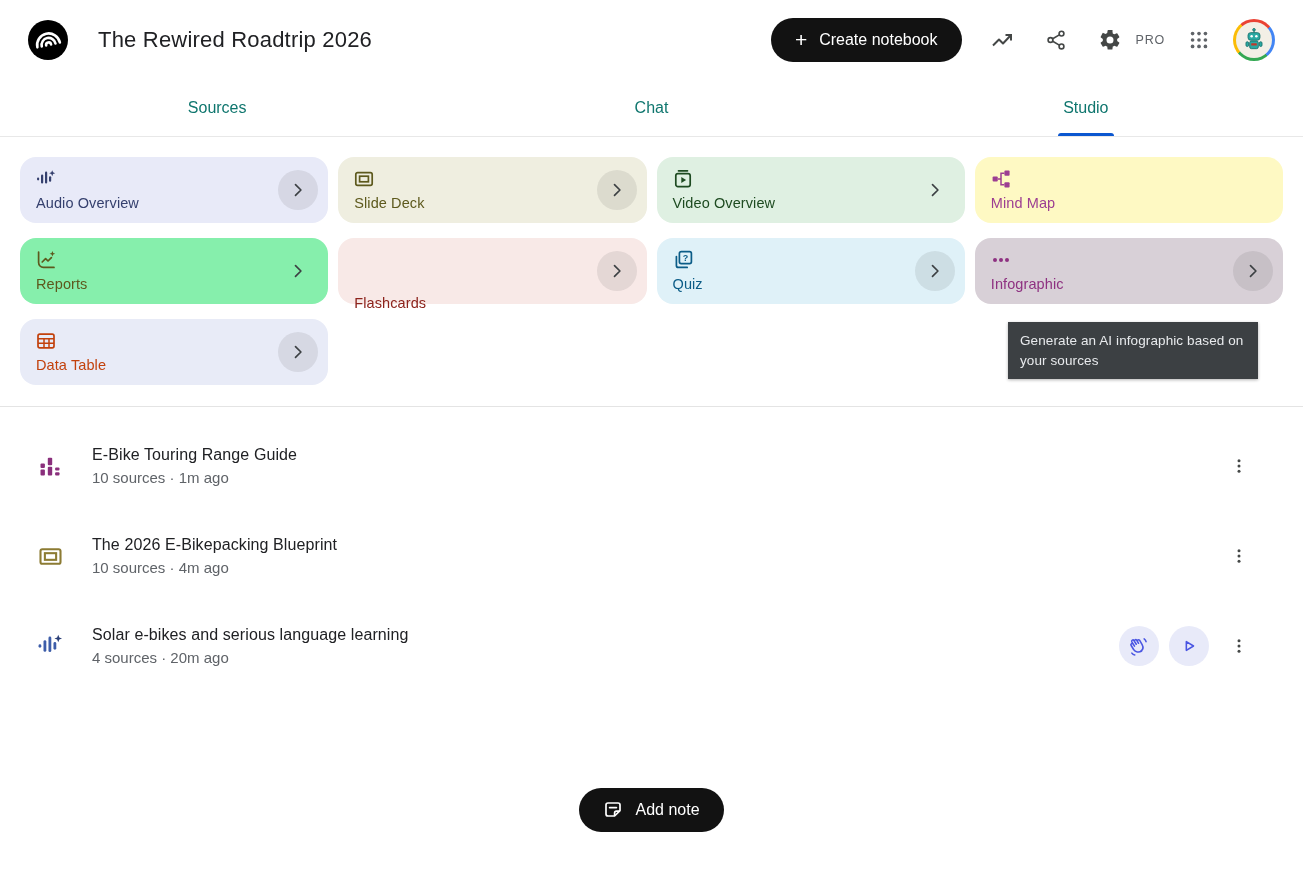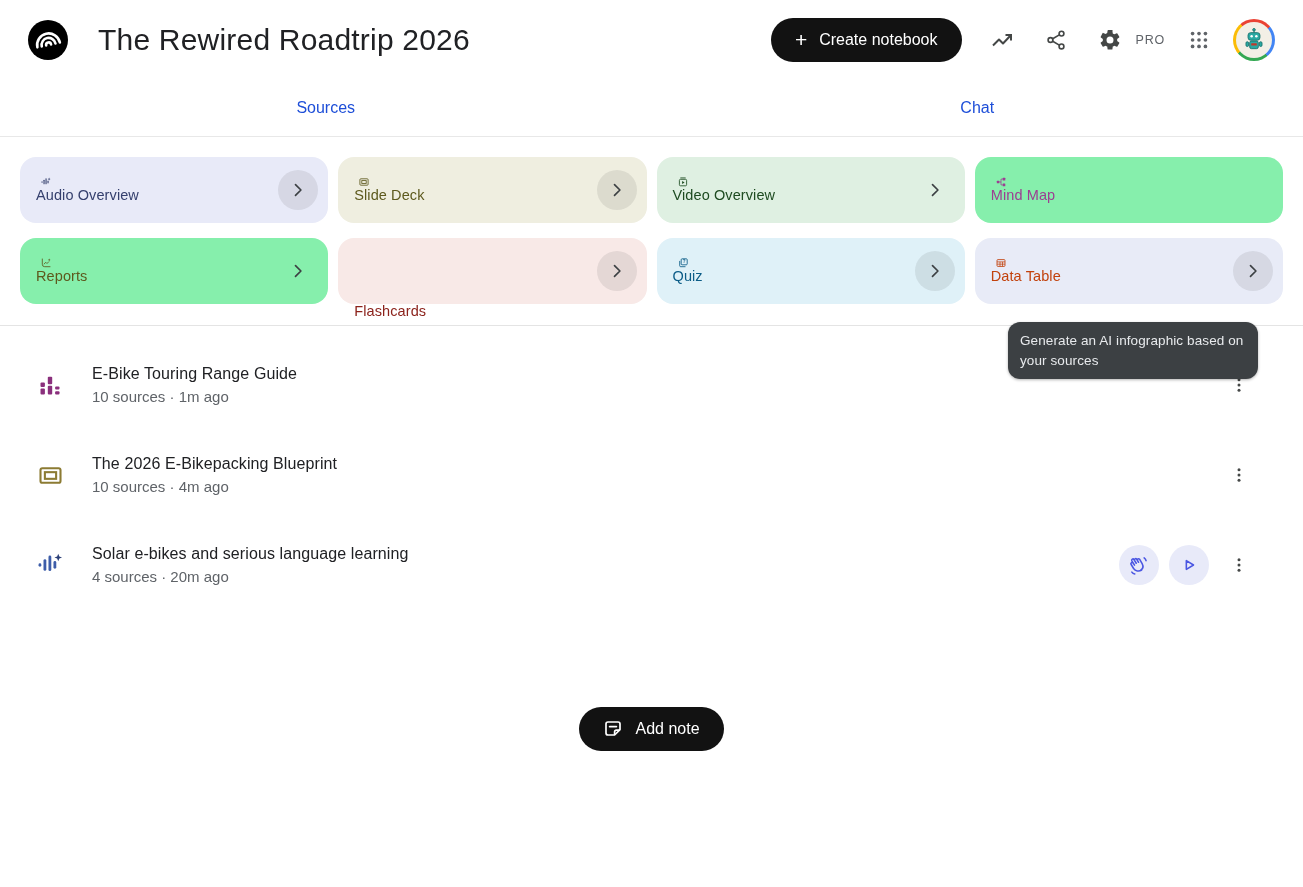--- a/index.html
+++ b/index.html
@@ -8,21 +8,21 @@
     font-family: "Liberation Sans", sans-serif;
     background: #ffffff;
     color: #1f1f1f;
     overflow: hidden;
   }
   .page { position: relative; width: 1303px; height: 887px; background: #fff; }
 
   
   .header { height: 80px; display: flex; align-items: center; padding: 0 24px 0 26px; }
   .logo-btn { width: 44px; height: 44px; border: none; background: transparent; cursor: pointer; display: flex; align-items: center; justify-content: center; }
-  .nb-title { font-size: 30px; color: #202124; margin-left: 28px; font-weight: 400; letter-spacing: .2px; white-space: nowrap; }
+  .nb-title { font-size: 22px; color: #202124; margin-left: 28px; font-weight: 400; letter-spacing: .2px; white-space: nowrap; }
   .header-spacer { flex: 1; }
   .pill-btn {
     display: inline-flex; align-items: center; gap: 12px; height: 44px;
     background: #121212; color: #fff; border: none; border-radius: 24px;
     padding: 0 24px; font-size: 16px; font-weight: 500; font-family: inherit; cursor: pointer;
     white-space: nowrap;
   }
   .pill-btn .plus { font-size: 21px; font-weight: 400; line-height: 1; position: relative; top: -1px; }
   .icon-btn {
     width: 48px; height: 48px; border: none; background: transparent; border-radius: 50%;
@@ -34,46 +34,46 @@
   .avatar-btn { width: 46px; height: 46px; border: none; background: transparent; padding: 0; margin-left: 10px; cursor: pointer; }
   .avatar-ring {
     width: 42px; height: 42px; border-radius: 50%; padding: 3px;
     background: conic-gradient(from -40deg, #ea4335 0 25%, #4285f4 25% 50%, #34a853 50% 75%, #fbbc05 75% 100%);
     display: flex; align-items: center; justify-content: center;
   }
   .avatar-inner { width: 36px; height: 36px; border-radius: 50%; background: #f3efe6; display: flex; align-items: center; justify-content: center; overflow: hidden; }
 
   
   .tabs { position: relative; height: 57px; display: flex; border-bottom: 1px solid #e8e8e8; }
-  .tab { flex: 1; display: flex; align-items: center; justify-content: center; font-size: 16px; font-weight: 500; color: #1d4ed8; cursor: pointer; position: relative; background: transparent; border: none; font-family: inherit; }
+  .tab { flex: 1; display: flex; align-items: center; justify-content: center; font-size: 16px; font-weight: 500; color: #0f766e; cursor: pointer; position: relative; background: transparent; border: none; font-family: inherit; }
   .tab-underline { position: absolute; bottom: 0; left: 50%; transform: translateX(-50%); width: 56px; height: 3px; border-radius: 3px 3px 0 0; background: #0b57d0; }
 
   
   .studio-grid {
     padding: 20px 20px 21px 20px;
     display: grid; grid-template-columns: repeat(4, 1fr);
     column-gap: 10px; row-gap: 15px;
   }
   .card {
-    position: relative; height: 66px; border-radius: 16px; padding: 20px 16px;
+    position: relative; height: 66px; border-radius: 16px; padding: 12px 16px;
     display: flex; flex-direction: column; justify-content: space-between; cursor: pointer;
   }
   .card-icon { display: block; height: 20px; }
   .card-label { font-size: 14.5px; font-weight: 500; letter-spacing: .1px; }
   .chev {
     position: absolute; right: 10px; top: 50%; transform: translateY(-50%);
     width: 40px; height: 40px; display: flex; align-items: center; justify-content: center;
     border-radius: 50%; color: #3c4043; cursor: pointer;
   }
   .chev-circle { background: rgba(31, 31, 36, 0.09); }
 
   
   .tooltip {
     position: absolute; left: 1008px; top: 322px; width: 250px; z-index: 6;
-    background: #3c4043; color: #e8eaed; border-radius: 12px;
+    background: #3c4043; color: #e8eaed; border-radius: 0;
     padding: 9px 12px; font-size: 13.5px; line-height: 1.45; letter-spacing: .1px;
     box-shadow: 0 1px 3px rgba(0,0,0,.3);
   }
 
   .divider { border: none; border-top: 1px solid #e4e4e4; margin: 0; }
 
   
   .artifact-list { padding: 14px 44px 0 36px; }
   .row { display: flex; align-items: center; height: 90px; cursor: pointer; }
   .row-icon { width: 28px; display: flex; justify-content: center; flex-shrink: 0; }
@@ -174,20 +174,24 @@
             <rect x="9.4" y="15" width="5.2" height="2.1" rx="0.5" fill="#c0392b"></rect>
           </svg>
         </span>
       </span>
     </button>
   </div>
 
   <div class="tabs">
     <button class="tab">Sources</button>
     <button class="tab">Chat</button>
+    <button class="tab">
+      <span>Studio</span>
+      <span class="tab-underline"></span>
+    </button>
   </div>
 
   <div class="studio-grid">
 
     <div class="card" style="background: rgb(232, 234, 248); color: rgb(53, 64, 110);">
       <svg class="card-icon" width="20" height="20" viewBox="0 0 20 20" fill="currentColor">
         <rect x="1" y="8.6" width="2.2" height="2.8" rx="1.1"></rect>
         <rect x="5" y="5.4" width="2.2" height="9.2" rx="1.1"></rect>
         <rect x="9" y="2.6" width="2.2" height="12" rx="1.1"></rect>
         <rect x="13" y="7.2" width="2.2" height="5.6" rx="1.1"></rect>
@@ -221,21 +225,21 @@
         <path d="M8.3 8.1 l4.8 3 -4.8 3 Z" fill="currentColor"></path>
       </svg>
       <span class="card-label">Video Overview</span>
       <span class="chev">
         <svg width="20" height="20" viewBox="0 0 24 24">
             <path d="M9 5.5 L15.5 12 L9 18.5" stroke="currentColor" stroke-width="2" fill="none" stroke-linecap="round" stroke-linejoin="round"></path>
           </svg>
       </span>
     </div>
 
-    <div class="card" style="background: #86efac; color: rgb(156, 62, 146);">
+    <div class="card" style="background: #fef9c3; color: rgb(156, 62, 146);">
       <svg class="card-icon" width="20" height="20" viewBox="0 0 20 20">
         <path d="M7 10 H10 M10 10 V4.2 H13.4 M10 10 V15.8 H13.4" stroke="currentColor" stroke-width="1.5" fill="none"></path>
         <rect x="1.6" y="7.4" width="5.2" height="5.2" rx="1" fill="currentColor"></rect>
         <rect x="13.4" y="1.6" width="5.2" height="5.2" rx="1" fill="currentColor"></rect>
         <rect x="13.4" y="13.2" width="5.2" height="5.2" rx="1" fill="currentColor"></rect>
       </svg>
       <span class="card-label">Mind Map</span>
     </div>
 
     <div class="card" style="background: #86efac; color: rgb(93, 89, 29);">
@@ -273,20 +277,33 @@
         <text x="12.4" y="10.6" font-size="9" font-weight="bold" text-anchor="middle" fill="currentColor" font-family="'Liberation Sans', sans-serif">?</text>
       </svg>
       <span class="card-label">Quiz</span>
       <span class="chev chev-circle">
         <svg width="20" height="20" viewBox="0 0 24 24">
             <path d="M9 5.5 L15.5 12 L9 18.5" stroke="currentColor" stroke-width="2" fill="none" stroke-linecap="round" stroke-linejoin="round"></path>
           </svg>
       </span>
     </div>
 
+    <div class="card" style="background: rgb(216, 208, 215); color: rgb(142, 49, 129);">
+      <svg class="card-icon" width="20" height="20" viewBox="0 0 20 20" fill="currentColor">
+        <circle cx="4" cy="10" r="2"></circle>
+          <circle cx="10" cy="10" r="2"></circle>
+          <circle cx="16" cy="10" r="2"></circle>
+      </svg>
+      <span class="card-label">Infographic</span>
+      <span class="chev chev-circle">
+        <svg width="20" height="20" viewBox="0 0 24 24">
+            <path d="M9 5.5 L15.5 12 L9 18.5" stroke="currentColor" stroke-width="2" fill="none" stroke-linecap="round" stroke-linejoin="round"></path>
+          </svg>
+      </span>
+    </div>
 
     <div class="card" style="background: rgb(232, 235, 247); color: #c2410c;">
       <svg class="card-icon" width="20" height="20" viewBox="0 0 20 20">
         <rect x="2" y="3.2" width="16" height="13.6" rx="1.8" fill="none" stroke="currentColor" stroke-width="1.7"></rect>
         <path d="M2 7.8 H18 M2 12.3 H18 M8 7.8 V16.8 M13 7.8 V16.8" stroke="currentColor" stroke-width="1.5" fill="none"></path>
       </svg>
       <span class="card-label">Data Table</span>
       <span class="chev chev-circle">
         <svg width="20" height="20" viewBox="0 0 24 24">
             <path d="M9 5.5 L15.5 12 L9 18.5" stroke="currentColor" stroke-width="2" fill="none" stroke-linecap="round" stroke-linejoin="round"></path>

